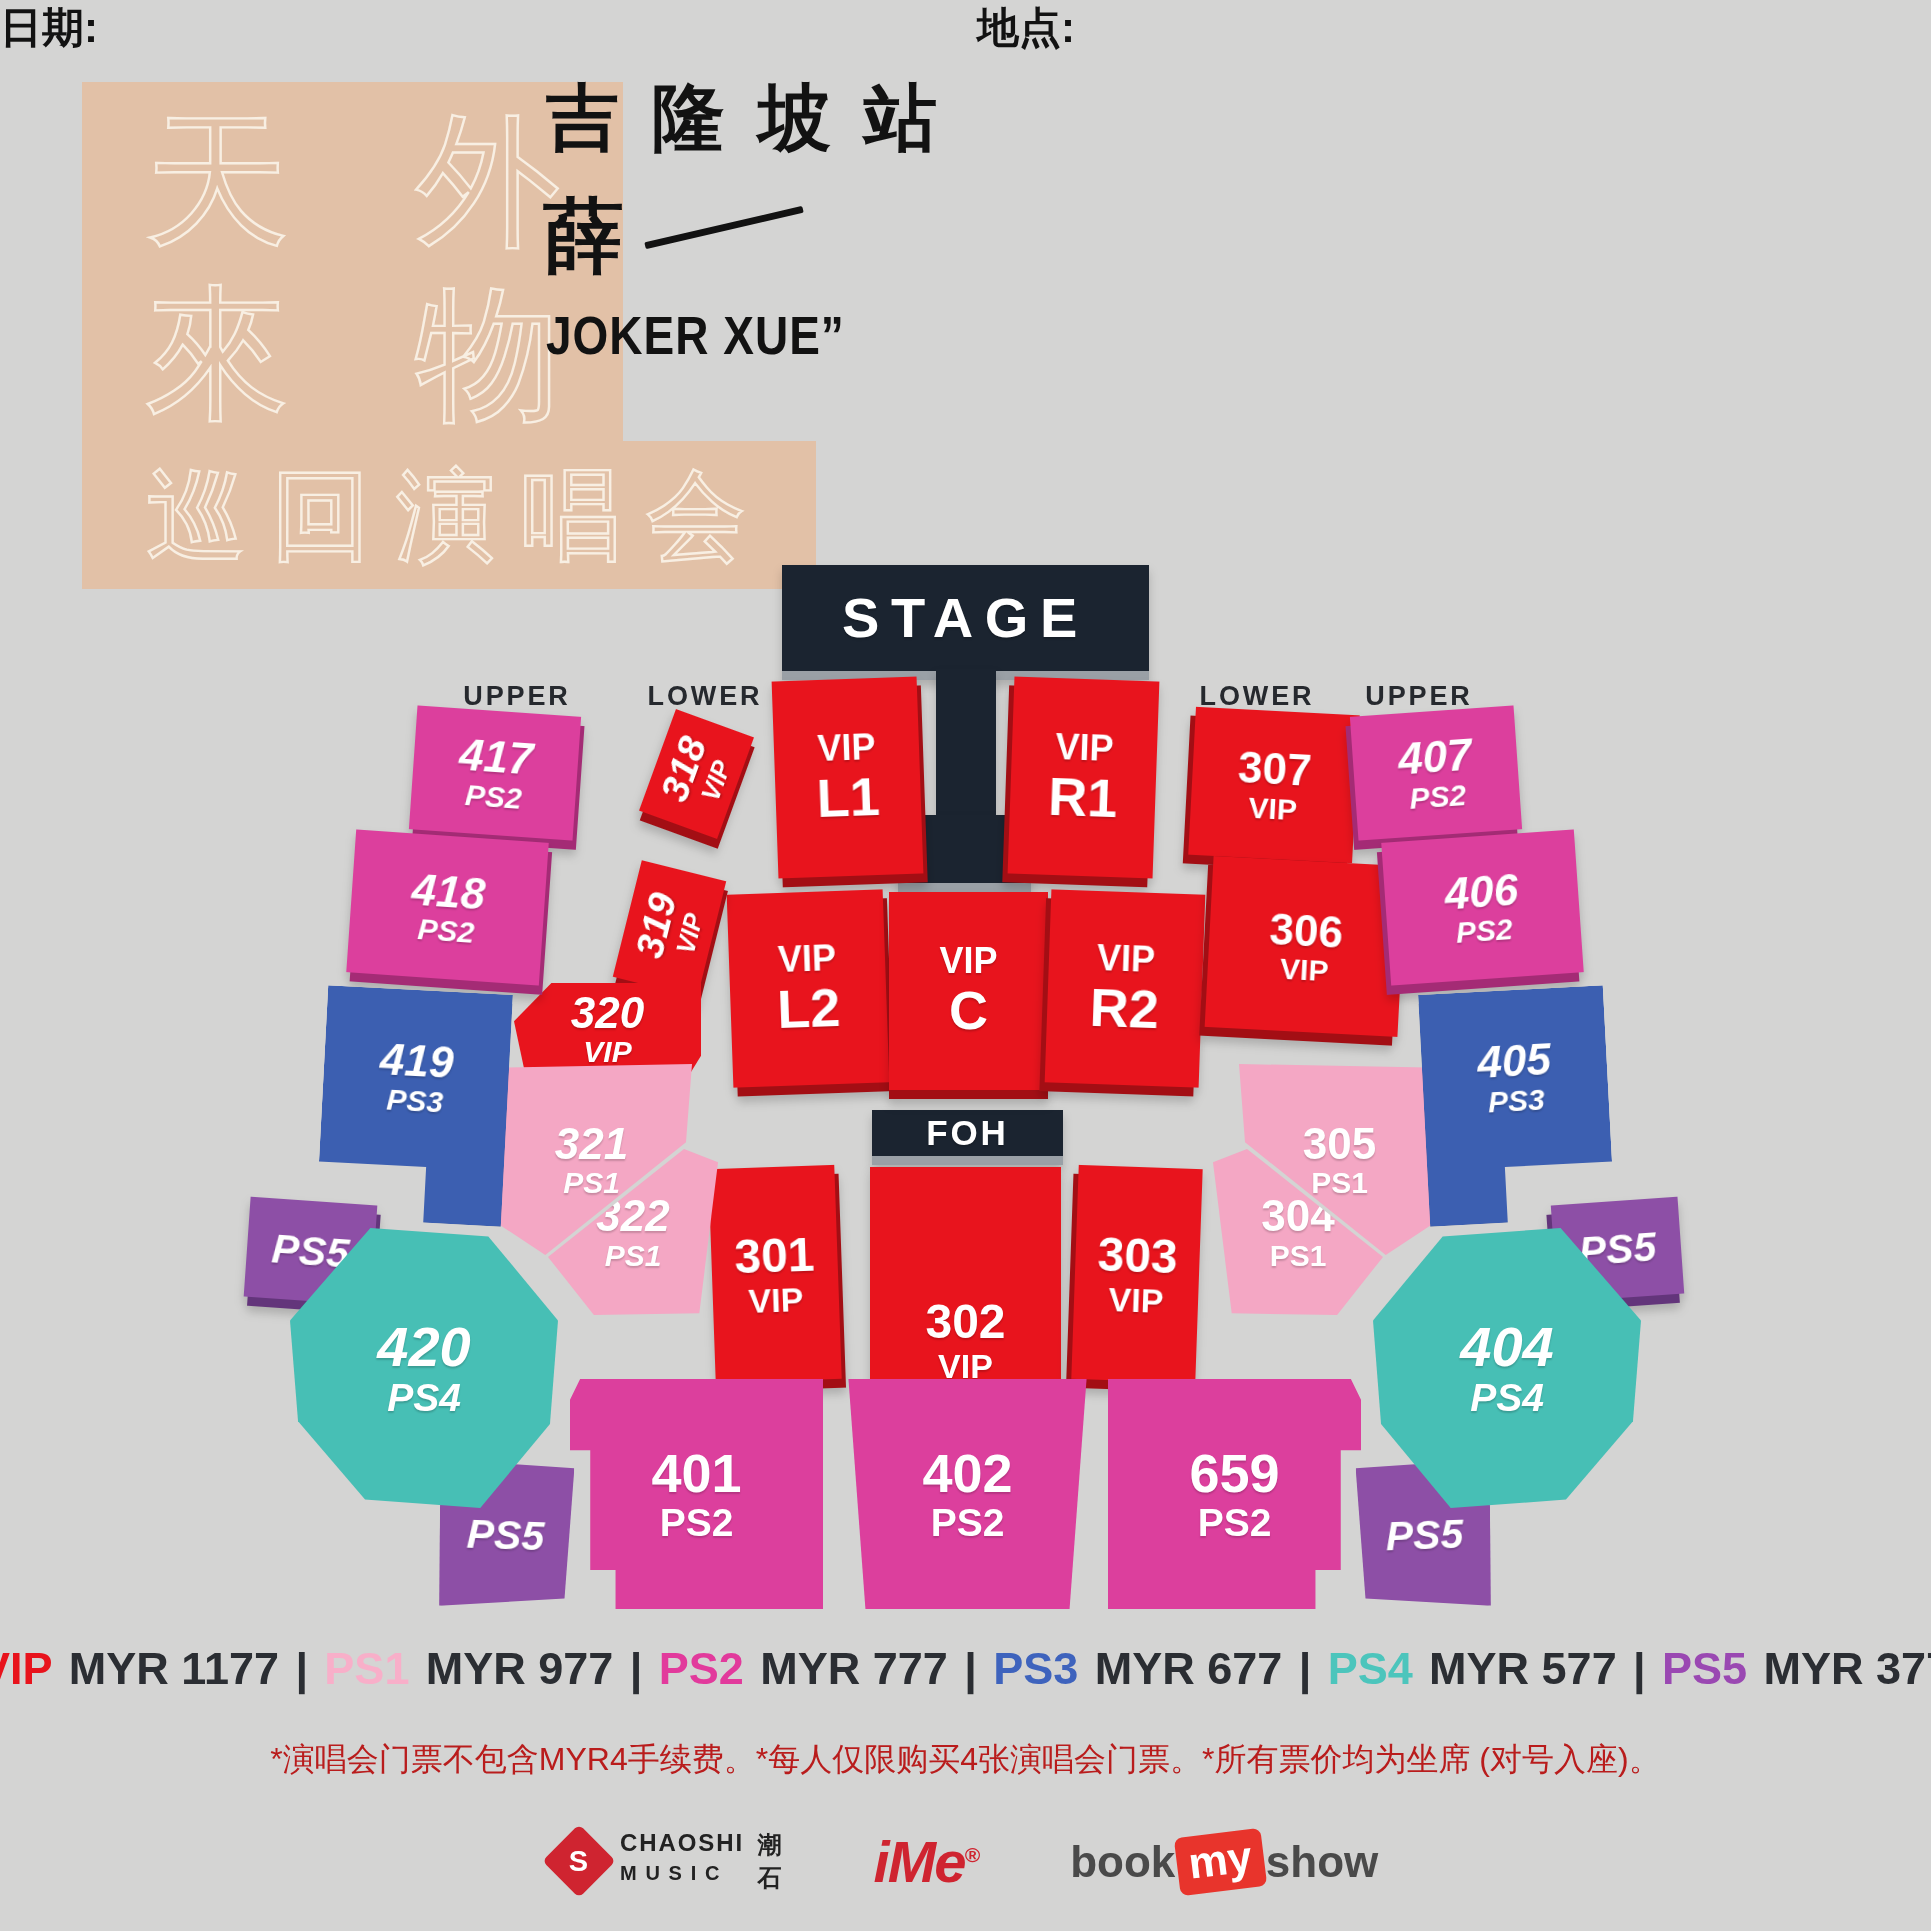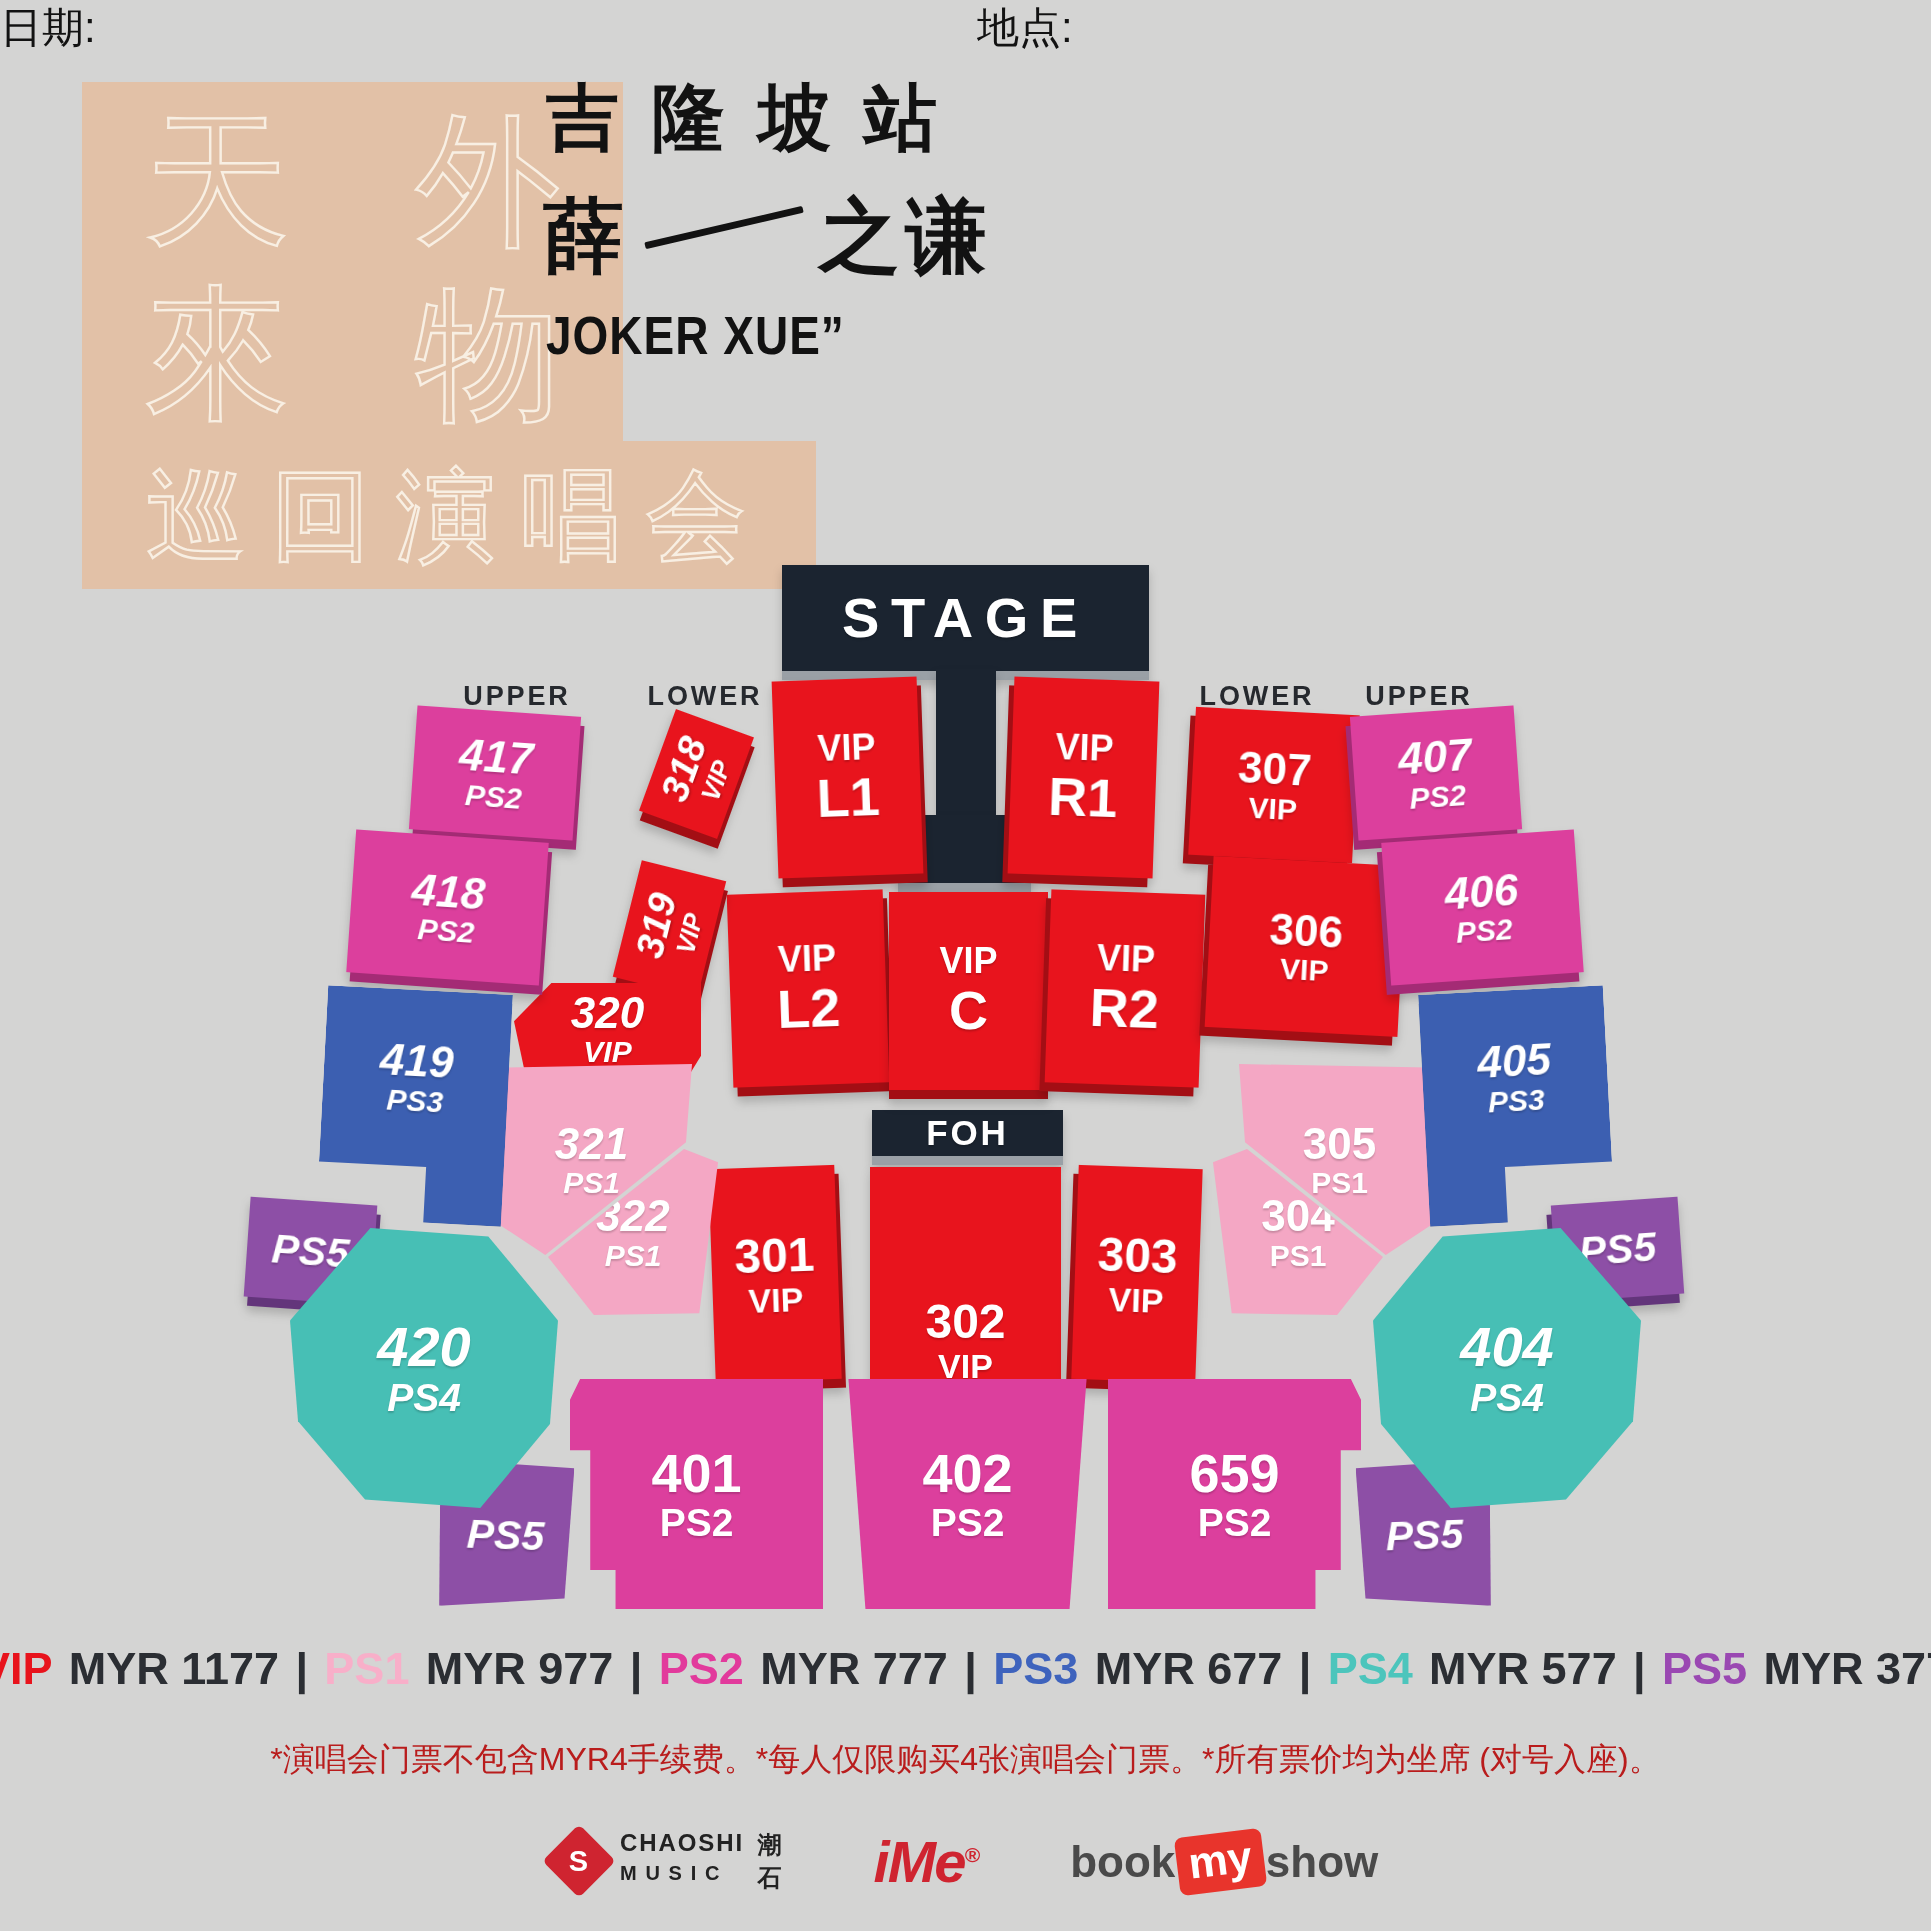--- a/index.html
+++ b/index.html
@@ -18,21 +18,21 @@
   .logo-ch{font-size:145px;line-height:1;color:var(--logo_tx,#f8efe3);
     -webkit-text-fill-color:transparent;-webkit-text-stroke:2.4px var(--logo_tx,#f8efe3);}
   .logo-bottom .logo-ch{font-size:100px;letter-spacing:25px;margin-left:19px;}
   .hdr{position:absolute;color:#121212;font-weight:bold;white-space:nowrap;}
   .station{left:546px;top:70px;font-size:73px;letter-spacing:33px;}
   .artist{left:543px;top:183px;font-size:81px;letter-spacing:5.8px;display:flex;align-items:center;}
   .slash{display:inline-block;width:162px;height:6.8px;background:#121212;
     transform:rotate(-13deg);margin:0 13.5px 21px 13.5px;border-radius:1.9px;}
   .ename{left:546px;top:305px;font-size:46px;letter-spacing:1px;transform:scaleY(1.15);transform-origin:left top;}
   .info{left:1096px;top:77px;display:grid;grid-template-columns:auto auto;gap:13.5px 23px;
-    font-size:42px;font-weight:normal;color:#121212;}
+    font-size:42px;font-weight:bold;color:#121212;}
   
   .blk{position:absolute;display:flex;flex-direction:column;align-items:center;justify-content:center;
     color:#fff;font-weight:bold;text-align:center;line-height:1.08;
     filter:drop-shadow(var(--dx,0px) 9.7px 0 var(--ex,#777)) drop-shadow(0 6.8px 4.8px rgba(0,0,0,.18));
     text-shadow:0 1.9px 1.9px rgba(0,0,0,.18);}
   .exl{--dx:4.8px;} .exr{--dx:-4.8px;}
   .c-stage{background:var(--stage,#1b2430);--ex:#9aa0a6;}
   .c-vip{background:var(--vip,#e8141d);--ex:var(--vip_d,#a30e14);}
   .c-ps1{background:var(--ps1,#f4a7c4);--ex:var(--ps1_d,#c17b9b);}
   .c-ps2{background:var(--ps2,#dc3f9d);--ex:var(--ps2_d,#a42b75);}
@@ -85,21 +85,20 @@
   <span class="logo-ch">物</span>
 </div>
 <div class="logo-part logo-bottom">
   <span class="logo-ch">巡回演唱会</span>
 </div>
 
 <div class="hdr station">吉隆坡站</div>
 <div class="hdr artist">
   <span>薛</span>
   <span class="slash"></span>
-  <span>之谦</span>
 </div>
 <div class="hdr ename">JOKER XUE”</div>
 
 <div class="info">
   <span>日期:</span>
   <span>地点:</span>
 </div>
 
 <div class="tier" style="left:430px;top:681px;">UPPER</div>
 <div class="tier" style="left:618px;top:681px;">LOWER</div>

